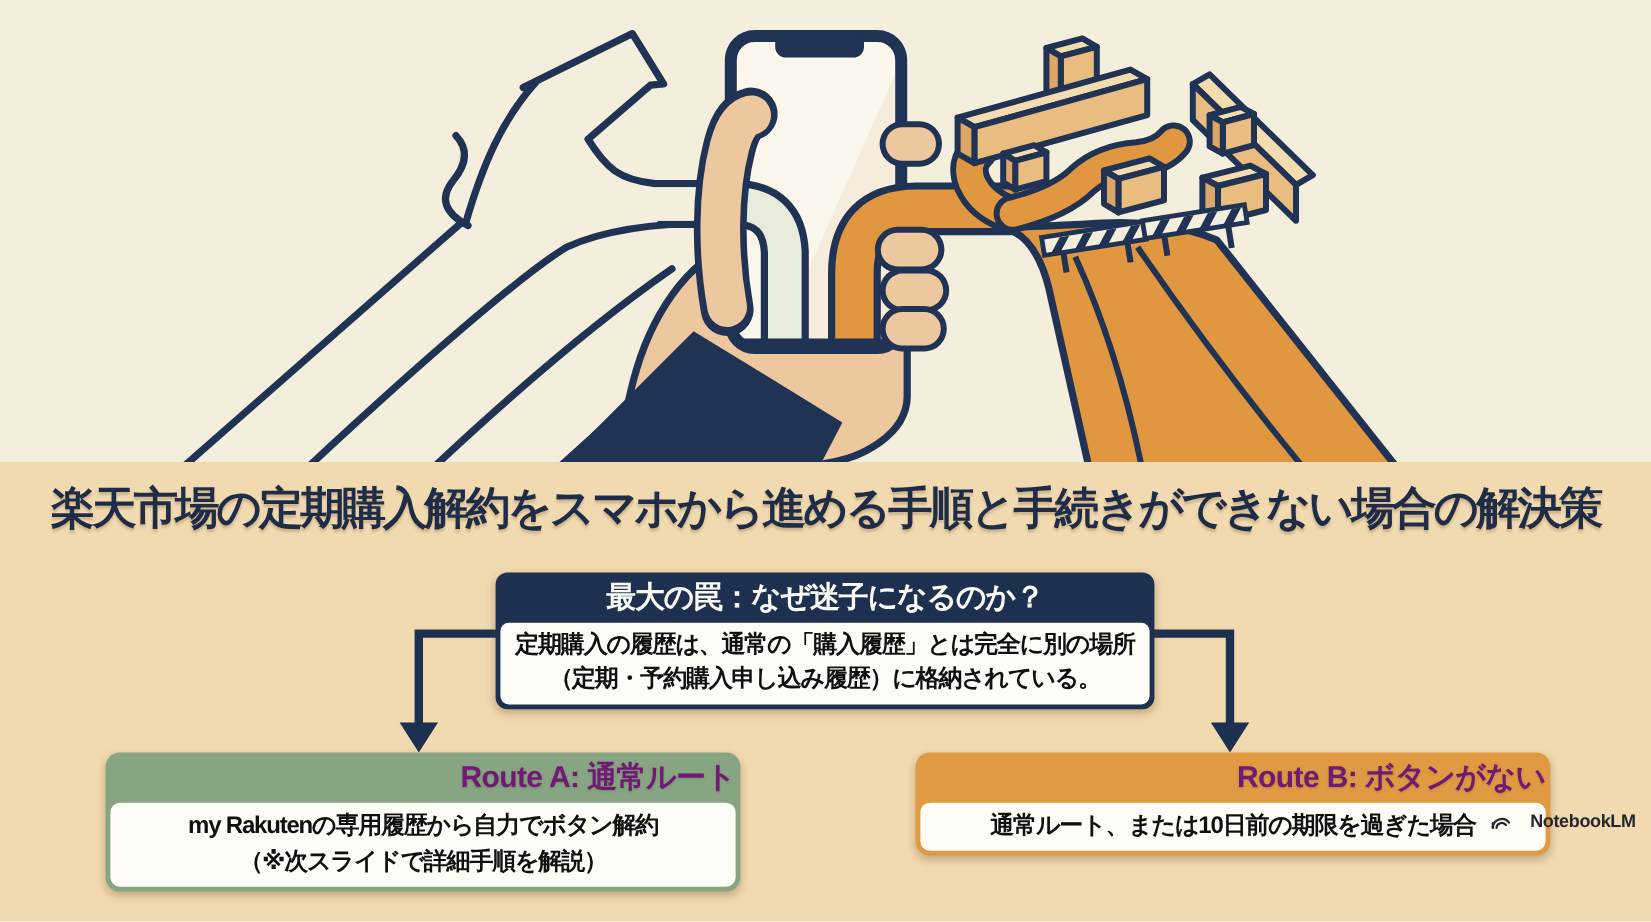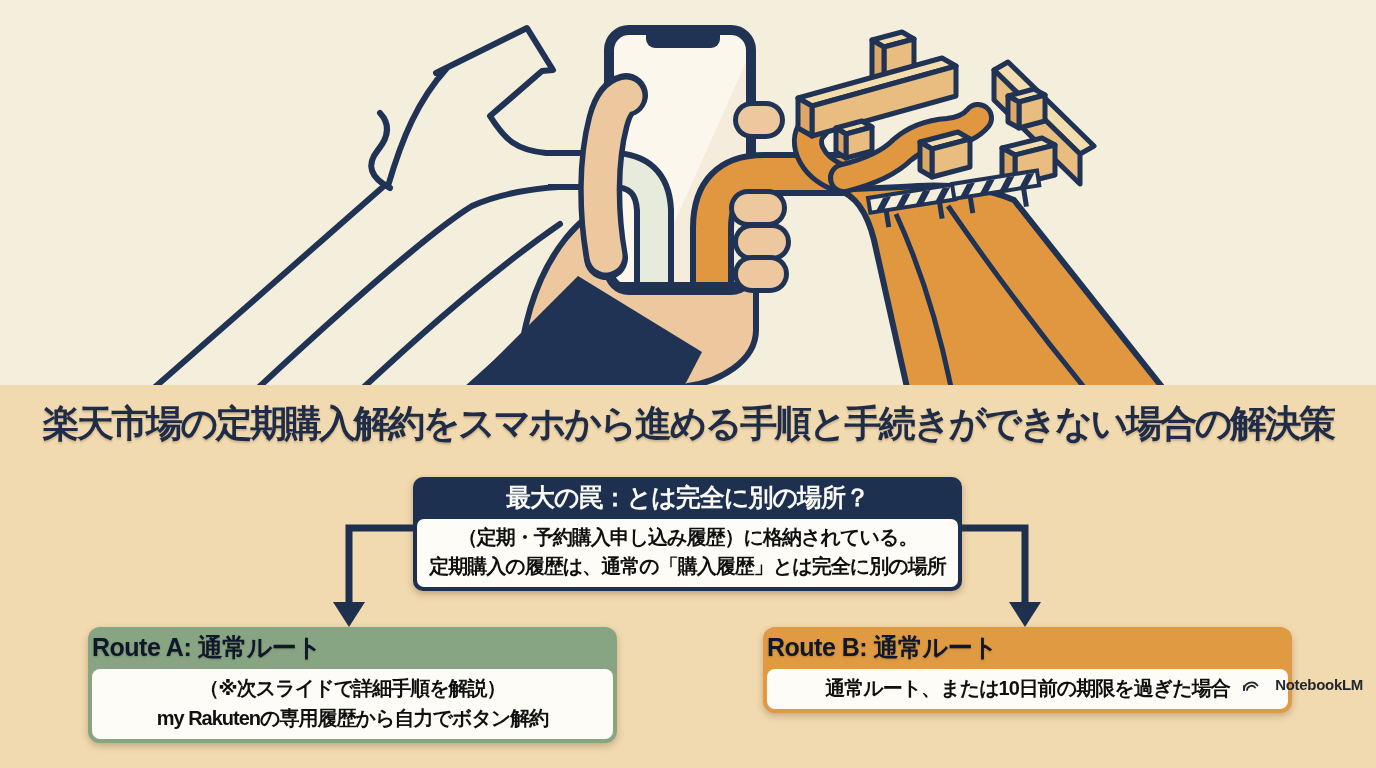--- a/index.html
+++ b/index.html
@@ -44,21 +44,21 @@
   .trap-body .line{display:block;white-space:nowrap;}
 
   .route-box{
     position:absolute;top:627px;width:529px;z-index:2;
     border-radius:12px;box-shadow:0 3px 7px rgba(96,64,20,.3);
     padding:0 4px 4px 4px;box-sizing:border-box;
   }
   .route-a{left:88px;background:#87a583;}
   .route-b{left:763px;background:#e09a41;}
   .route-header{
-    color:#0f172a;font-size:25px;font-weight:800;text-align:left;
+    color:#701a75;font-size:25px;font-weight:800;text-align:right;
     padding:4px 0 5px 0;letter-spacing:-0.5px;
     text-shadow:0 1px 2px rgba(60,50,20,.25);
   }
   .route-body{
     background:#fdfcf6;border-radius:8px;
     text-align:center;font-size:20px;font-weight:800;color:#101010;
     line-height:1.5;padding:4px 2px 6px 2px;letter-spacing:-1px;
   }
   .route-body .line{display:block;white-space:nowrap;}
 
@@ -196,37 +196,37 @@
       <path d="M 440 528 H 349 V 604"></path>
       <path d="M 940 528 H 1025 V 604"></path>
     </g>
     <polygon points="333,602 365,602 349,627" fill="#1e3050"></polygon>
     <polygon points="1009,602 1041,602 1025,627" fill="#1e3050"></polygon>
   </svg>
 
   <div class="page-title">楽天市場の定期購入解約をスマホから進める手順と手続きができない場合の解決策</div>
 
   <div class="trap-box">
-    <div class="trap-header">最大の罠：とは完全に別の場所？</div>
+    <div class="trap-header">最大の罠：なぜ迷子になるのか？</div>
     <div class="trap-body">
+      <span class="line">定期購入の履歴は、通常の「購入履歴」とは完全に別の場所</span>
       <span class="line">（定期・予約購入申し込み履歴）に格納されている。</span>
-      <span class="line">定期購入の履歴は、通常の「購入履歴」とは完全に別の場所</span>
     </div>
   </div>
 
   <div class="route-box route-a">
     <div class="route-header">Route A: 通常ルート</div>
     <div class="route-body">
+      <span class="line">my Rakutenの専用履歴から自力でボタン解約</span>
       <span class="line">（※次スライドで詳細手順を解説）</span>
-      <span class="line">my Rakutenの専用履歴から自力でボタン解約</span>
     </div>
   </div>
 
   <div class="route-box route-b">
-    <div class="route-header">Route B: 通常ルート</div>
+    <div class="route-header">Route B: ボタンがない</div>
     <div class="route-body">
       <span class="line">通常ルート、または10日前の期限を過ぎた場合</span>
     </div>
   </div>
 
   <div class="branding">
     <svg width="18" height="16" viewBox="0 0 18 16">
       <g stroke="#23272e" stroke-width="1.8" fill="none" stroke-linecap="round">
         <path d="M 2 13 A 7.5 7.5 0 0 1 15.5 8.5"></path>
         <path d="M 5 13 A 4.5 4.5 0 0 1 13 10.5"></path>

